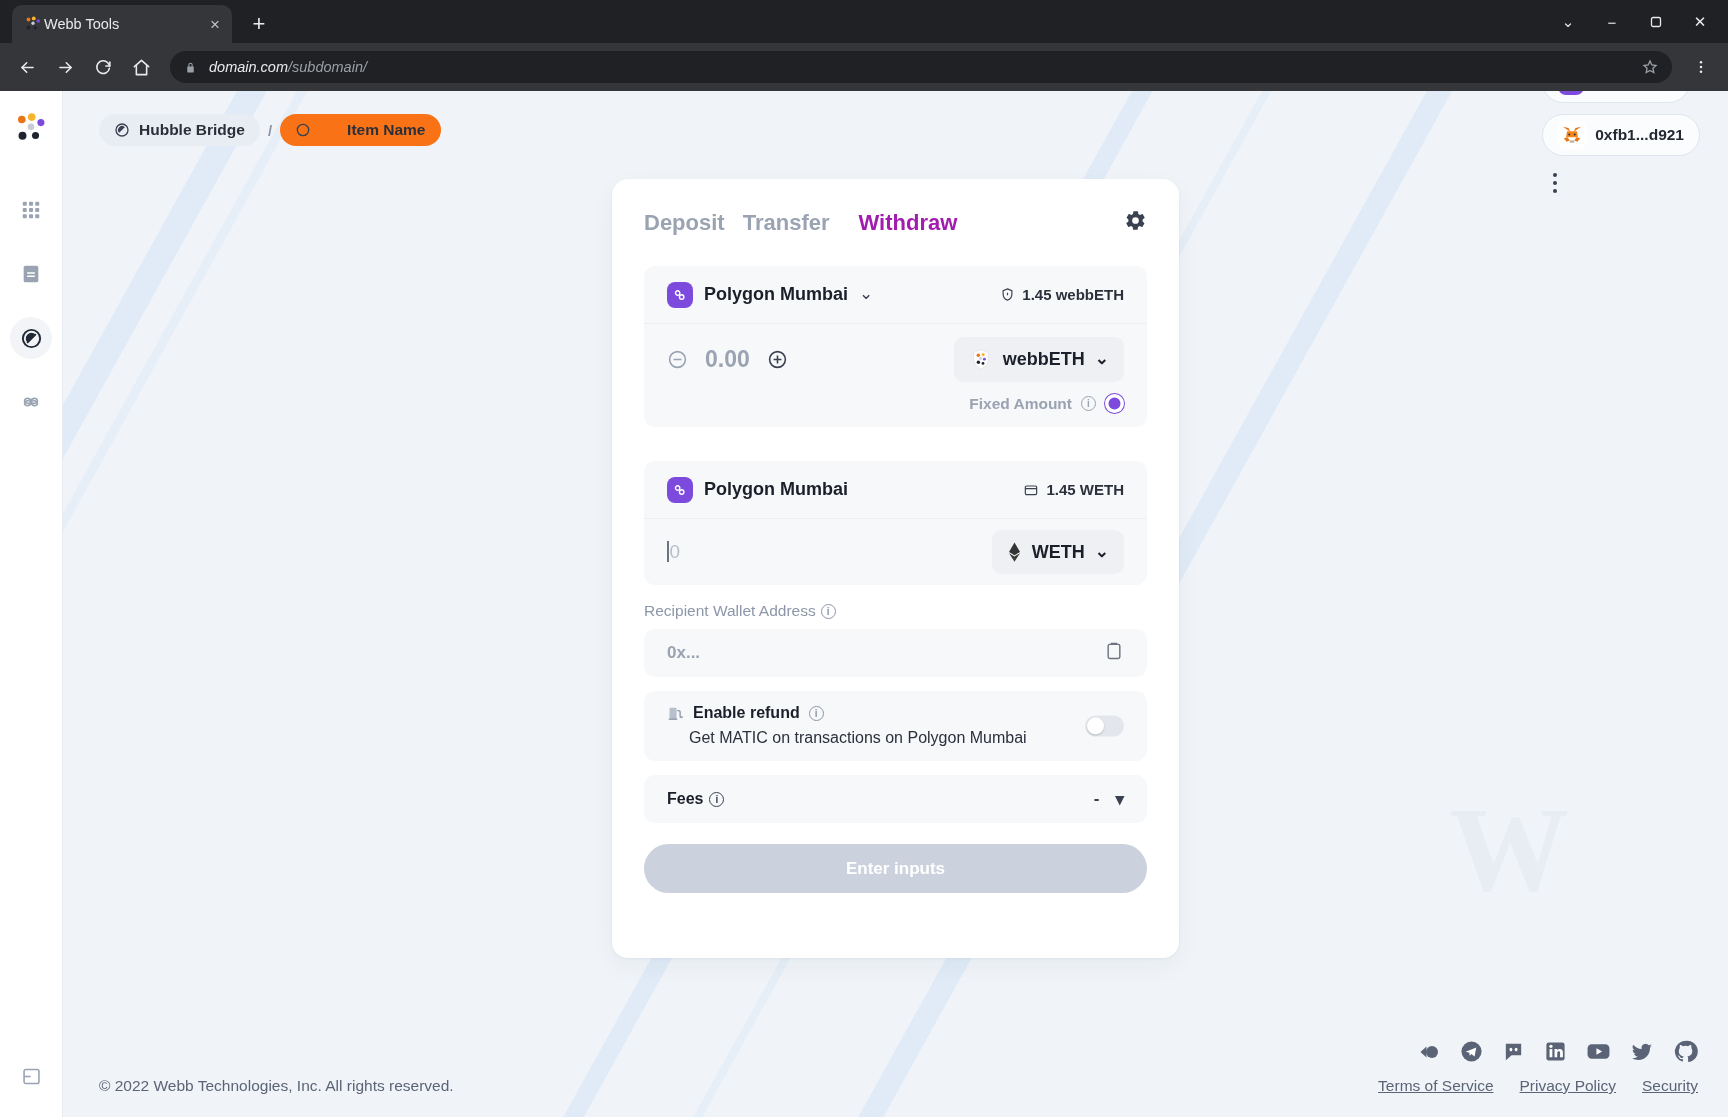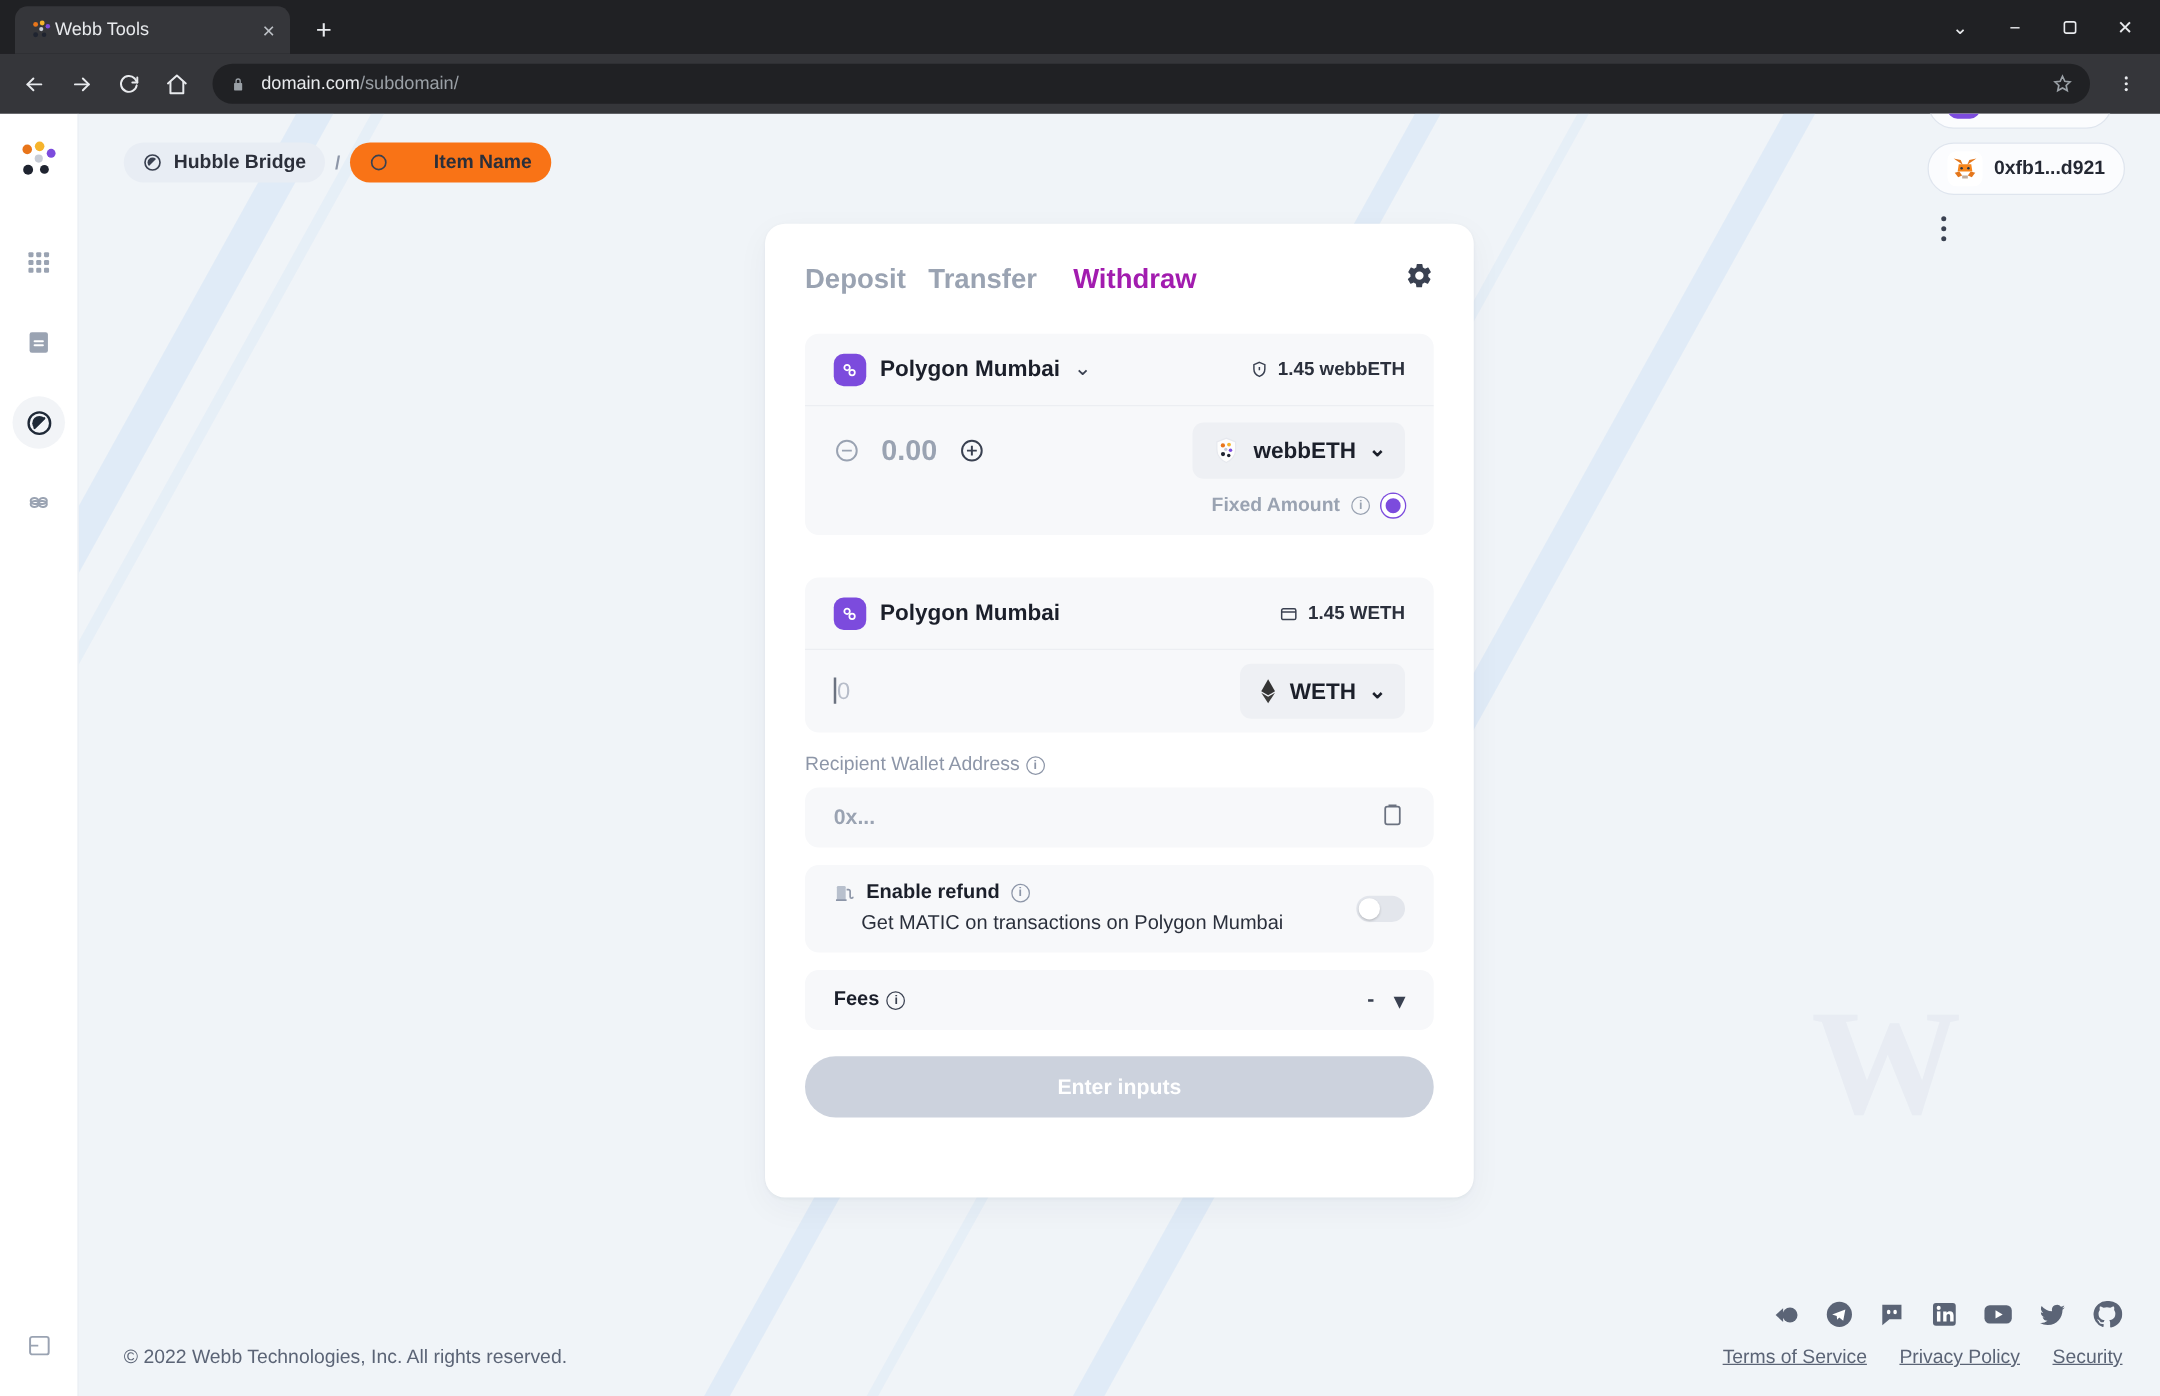--- a/index.html
+++ b/index.html
@@ -34,21 +34,21 @@
             color:#e8eaed; font-size: 15px; }
 
   .omnibar {
     height: 48px; background: #35363a; display: flex; align-items: center;
     gap: 4px; padding: 0 10px; flex: 0 0 48px;
   }
   .navbtn { width: 34px; height: 34px; display:flex; align-items:center; justify-content:center;
             color: #e8eaed; border-radius: 50%; }
   .urlbox {
     flex: 1; height: 32px; background: #202124; border-radius: 16px; margin: 0 8px;
-    display: flex; align-items: center; padding: 0 14px; gap: 12px;
+    display: flex; align-items: center; padding: 0 14px; gap: 12px; font-style: italic;
   }
   .url-text { font-size: 14.5px; color: #e8eaed; white-space: nowrap; }
   .url-text .dim { color: #9aa0a6; }
 
   
   .viewport { flex: 1; background: #f0f4f8; position: relative; display: flex; overflow: hidden; }
   .bg-streaks { position:absolute; inset:0; pointer-events:none; overflow:hidden; }
   .streak { position:absolute; background: rgba(190,215,245,0.30); transform: rotate(29deg);
             transform-origin: top left; }
   .wm {

